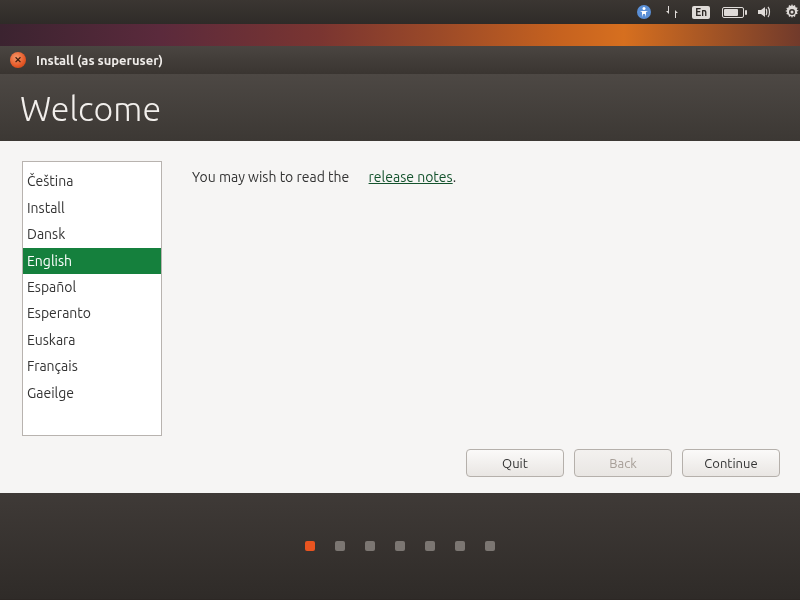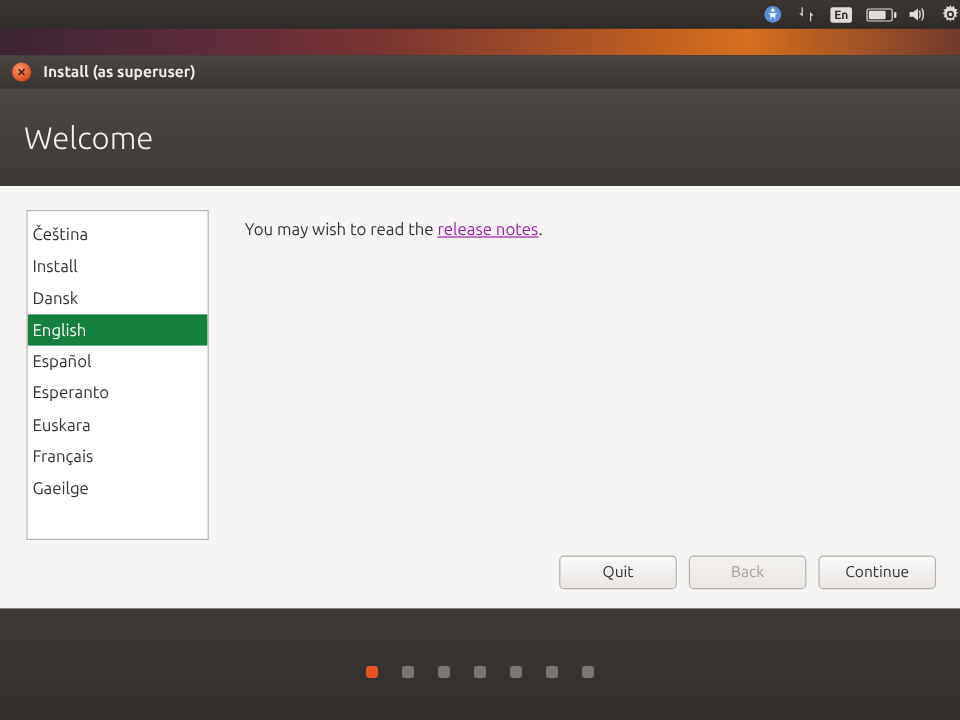--- a/index.html
+++ b/index.html
@@ -3,28 +3,28 @@
 <meta charset="utf-8">
 <style>
 * { margin: 0; padding: 0; box-sizing: border-box; font-family: Ubuntu, "Segoe UI", Arial, sans-serif; }
 html, body { width: 800px; height: 600px; overflow: hidden; background: #2c2724; }
 .menubar { height: 24px; background: linear-gradient(#3b3632,#2f2b28); display:flex; justify-content:flex-end; align-items:center; gap:12px; padding:0 0; color:#dfdbd8; font-size:11px; }
 .menubar .mi { display:flex; align-items:center; gap:2px; }
 .menubar svg { fill:#dfdbd8; }
 .gradient-strip { height: 22px; background: linear-gradient(90deg,#3b2330 0%,#5b2a3c 20%,#7a3531 40%,#9c4a28 55%,#c6621f 70%,#d66f1f 78%,#713a2b 100%); }
 .titlebar { height: 28px; background: linear-gradient(#4a4541,#3a3531); display:flex; align-items:center; gap:10px; padding:0 10px; color:#efece9; font-size:13px; font-weight:bold; }
 .closebtn { width:16px; height:16px; border-radius:50%; background: radial-gradient(circle at 40% 35%, #f79a6c, #e55726 60%, #b83f12); display:flex; align-items:center; justify-content:center; font-size:9px; color:#3a1b0c; cursor:pointer; }
-.header { height: 81px; background: linear-gradient(#4d4844,#3c3834); display:flex; align-items:center; padding:0 20px; color:#f2efec; font-size:26px; font-weight:300; }
+.header { height: 67px; background: linear-gradient(#4d4844,#3c3834); display:flex; align-items:center; padding:0 20px; color:#f2efec; font-size:34px; font-weight:300; }
 .content { height: 352px; background:#f6f5f4; position:relative; padding:20px 22px; display:flex; gap:30px; }
-.langbox { width:152px; height:275px; border:1px solid #b8b3af; background:#fff; overflow:hidden; position:relative; }
+.langbox { width:140px; height:275px; border:1px solid #b8b3af; background:#fff; overflow:hidden; position:relative; }
 .langlist { position:absolute; top:-20px; left:0; right:0; }
 .langitem { padding:2px 4px; font-size:14px; color:#333; cursor:pointer; line-height:1.6; }
 .langitem.sel { background:#15803d; color:#fff; }
 .body-text { font-size:14px; color:#333; padding-top:8px; }
-.body-text a { color:#a21caf; text-decoration:underline; cursor:pointer; }
+.body-text a { color:#14532d; text-decoration:underline; cursor:pointer;margin-left:16px; }
 .buttons { position:absolute; bottom:16px; right:20px; display:flex; gap:10px; }
 .btn { min-width:98px; height:28px; border:1px solid #b5b0ab; border-radius:4px; background:linear-gradient(#fbfaf9,#e9e6e3); font-size:13px; color:#333; cursor:pointer; }
 .btn.disabled { color:#a79f98; cursor:default; background:linear-gradient(#f3f1ef,#e9e6e3); }
 .footer { height: 106px; background: linear-gradient(#3f3a37,#2f2b28); display:flex; align-items:center; justify-content:center; gap:20px; }
 .dot { width:10px; height:10px; border-radius:2px; background:#7b7672; }
 .dot.active { background:#e95420; }
 .en-badge { background:#dfdbd8; color:#2c2724; font-weight:bold; font-size:10px; padding:1px 3px; border-radius:2px; }
 .batt { border:1.5px solid #dfdbd8; border-radius:2px; width:22px; height:11px; position:relative; }
 .batt::after { content:""; position:absolute; right:-4px; top:2px; width:2px; height:5px; background:#dfdbd8; border-radius:1px; }
 .batt-fill { position:absolute; left:1px; top:1px; bottom:1px; width:14px; background:#dfdbd8; border-radius:1px; }

